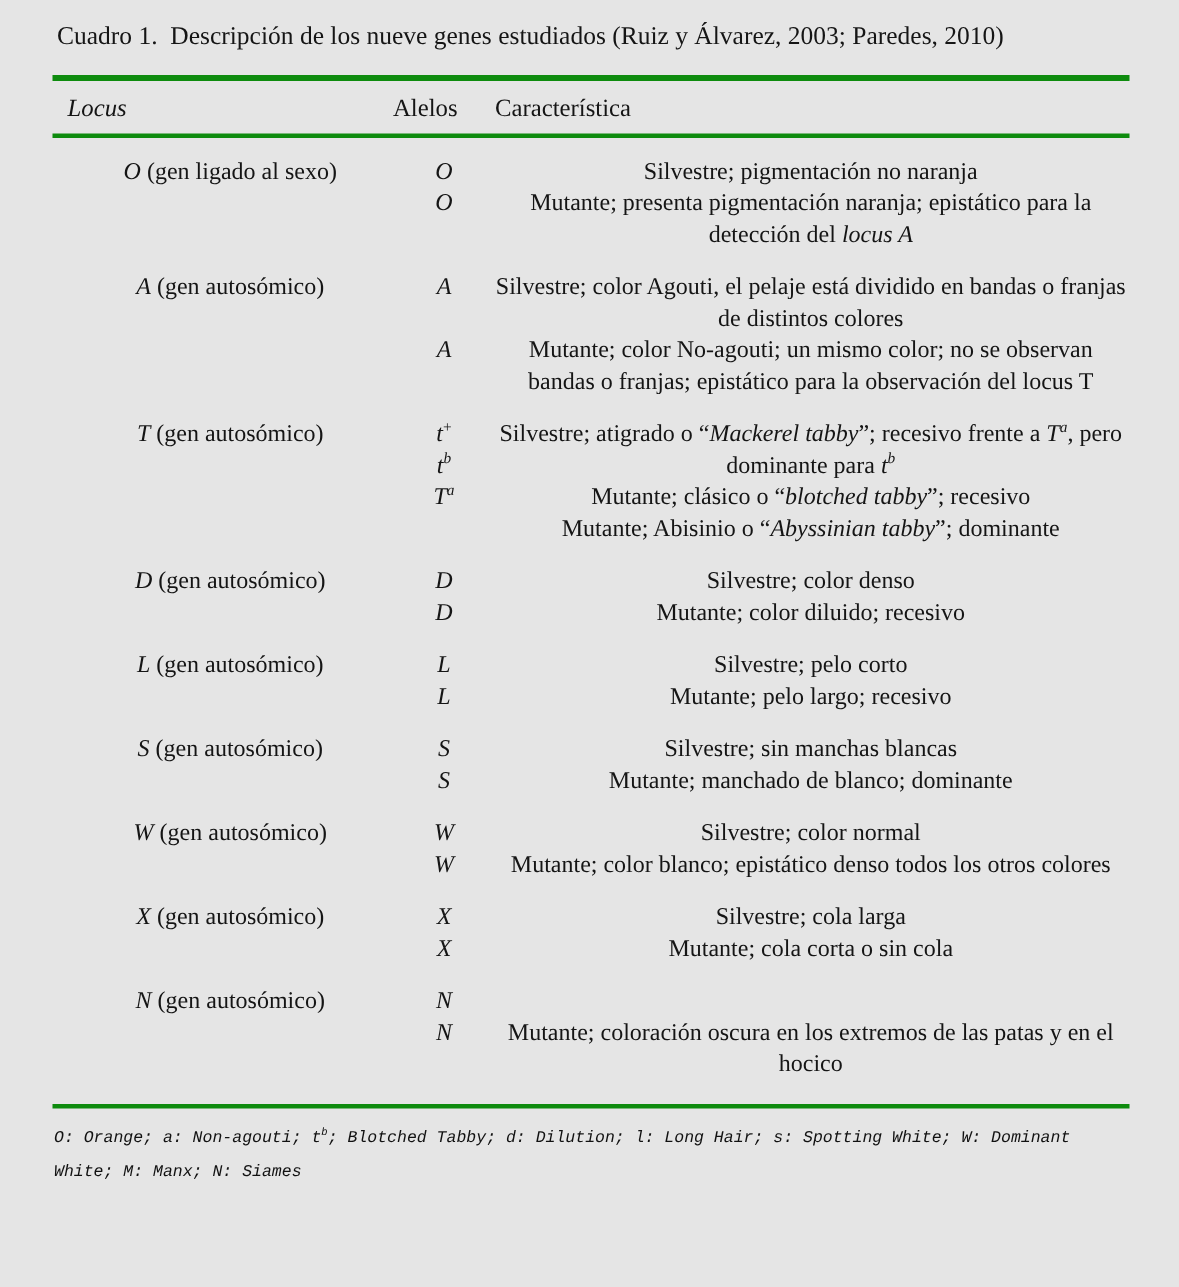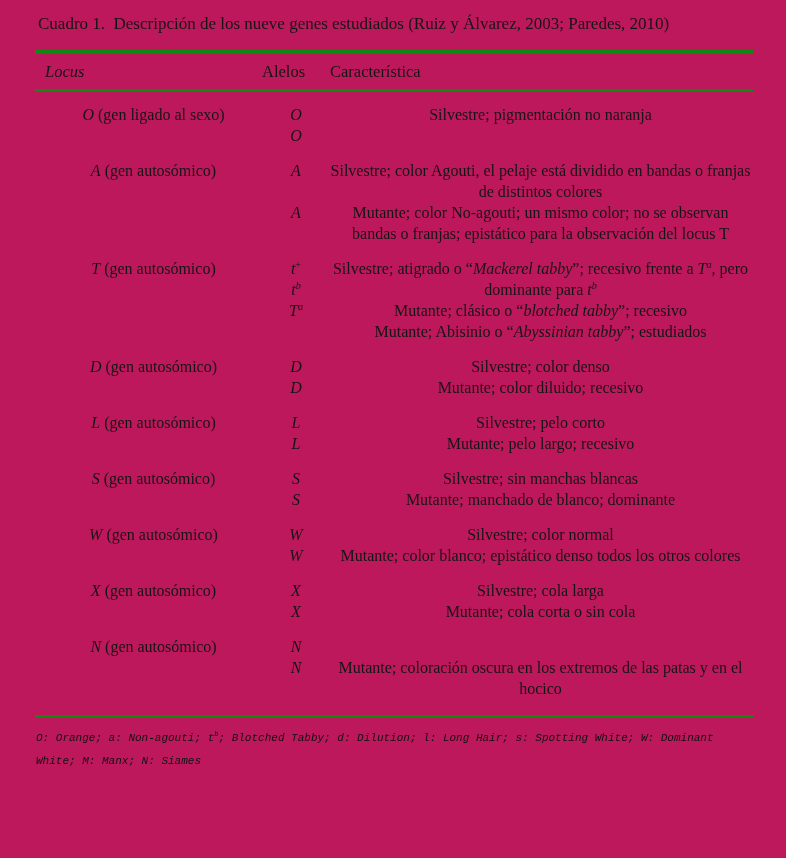--- a/index.html
+++ b/index.html
@@ -1,19 +1,19 @@
 <!DOCTYPE html>
 <html lang="es" style="--green: #0e8b0e;"><head>
 <meta charset="utf-8">
 <style>
   :root { --green:#0e8b0e; --ink:#151515; }
   html,body { margin:0; padding:0; background:#ffffff; }
   .page {
     position:relative; width:786px; height:858px; overflow:hidden;
-    background:#be185d; color:var(--ink);
+    background:#e5e5e5; color:var(--ink);
     font-family:"Liberation Serif", serif;
   }
   .title {
     margin:12px 26px 0 38px;
     font-size:17px; line-height:23px;
     white-space:normal;
   }
   .table-wrap { margin:15px 33px 0 35px; }
   .rule { background:var(--green); }
   .rule.thick { height:4px; }
@@ -64,20 +64,21 @@
             <div class="entry">
               <div class="col-alelos">
                 <div class="allele-line"><span class="it">O</span></div>
               </div>
               <div class="col-carac"><span class="">Silvestre; pigmentación no naranja</span></div>
             </div>
             <div class="entry">
               <div class="col-alelos">
                 <div class="allele-line"><span class="it">O</span></div>
               </div>
+              <div class="col-carac"><span class="">Mutante; presenta pigmentación naranja; epistático para la detección del </span><span class="it">locus A</span></div>
             </div>
           </div>
         </div>
         <div class="group">
           <div class="col-locus"><span class="it">A</span><span class=""> (gen autosómico)</span></div>
           <div class="entries">
             <div class="entry">
               <div class="col-alelos">
                 <div class="allele-line"><span class="it">A</span></div>
               </div>
@@ -102,21 +103,21 @@
               <div class="col-carac"><span class="">Silvestre; atigrado o “</span><span class="it">Mackerel tabby</span><span class="">”; recesivo frente a </span><span class="it">T</span><span class="it sup">a</span><span class="">, pero dominante para </span><span class="it">t</span><span class="it sup">b</span></div>
             </div>
             <div class="entry">
               <div class="col-alelos">
                 <div class="allele-line"><span class="it">T</span><span class="it sup">a</span></div>
               </div>
               <div class="col-carac"><span class="">Mutante; clásico o “</span><span class="it">blotched tabby</span><span class="">”; recesivo</span></div>
             </div>
             <div class="entry">
               <div class="col-alelos"></div>
-              <div class="col-carac"><span class="">Mutante; Abisinio o “</span><span class="it">Abyssinian tabby</span><span class="">”; estudiados</span></div>
+              <div class="col-carac"><span class="">Mutante; Abisinio o “</span><span class="it">Abyssinian tabby</span><span class="">”; dominante</span></div>
             </div>
           </div>
         </div>
         <div class="group">
           <div class="col-locus"><span class="it">D</span><span class=""> (gen autosómico)</span></div>
           <div class="entries">
             <div class="entry">
               <div class="col-alelos">
                 <div class="allele-line"><span class="it">D</span></div>
               </div>

